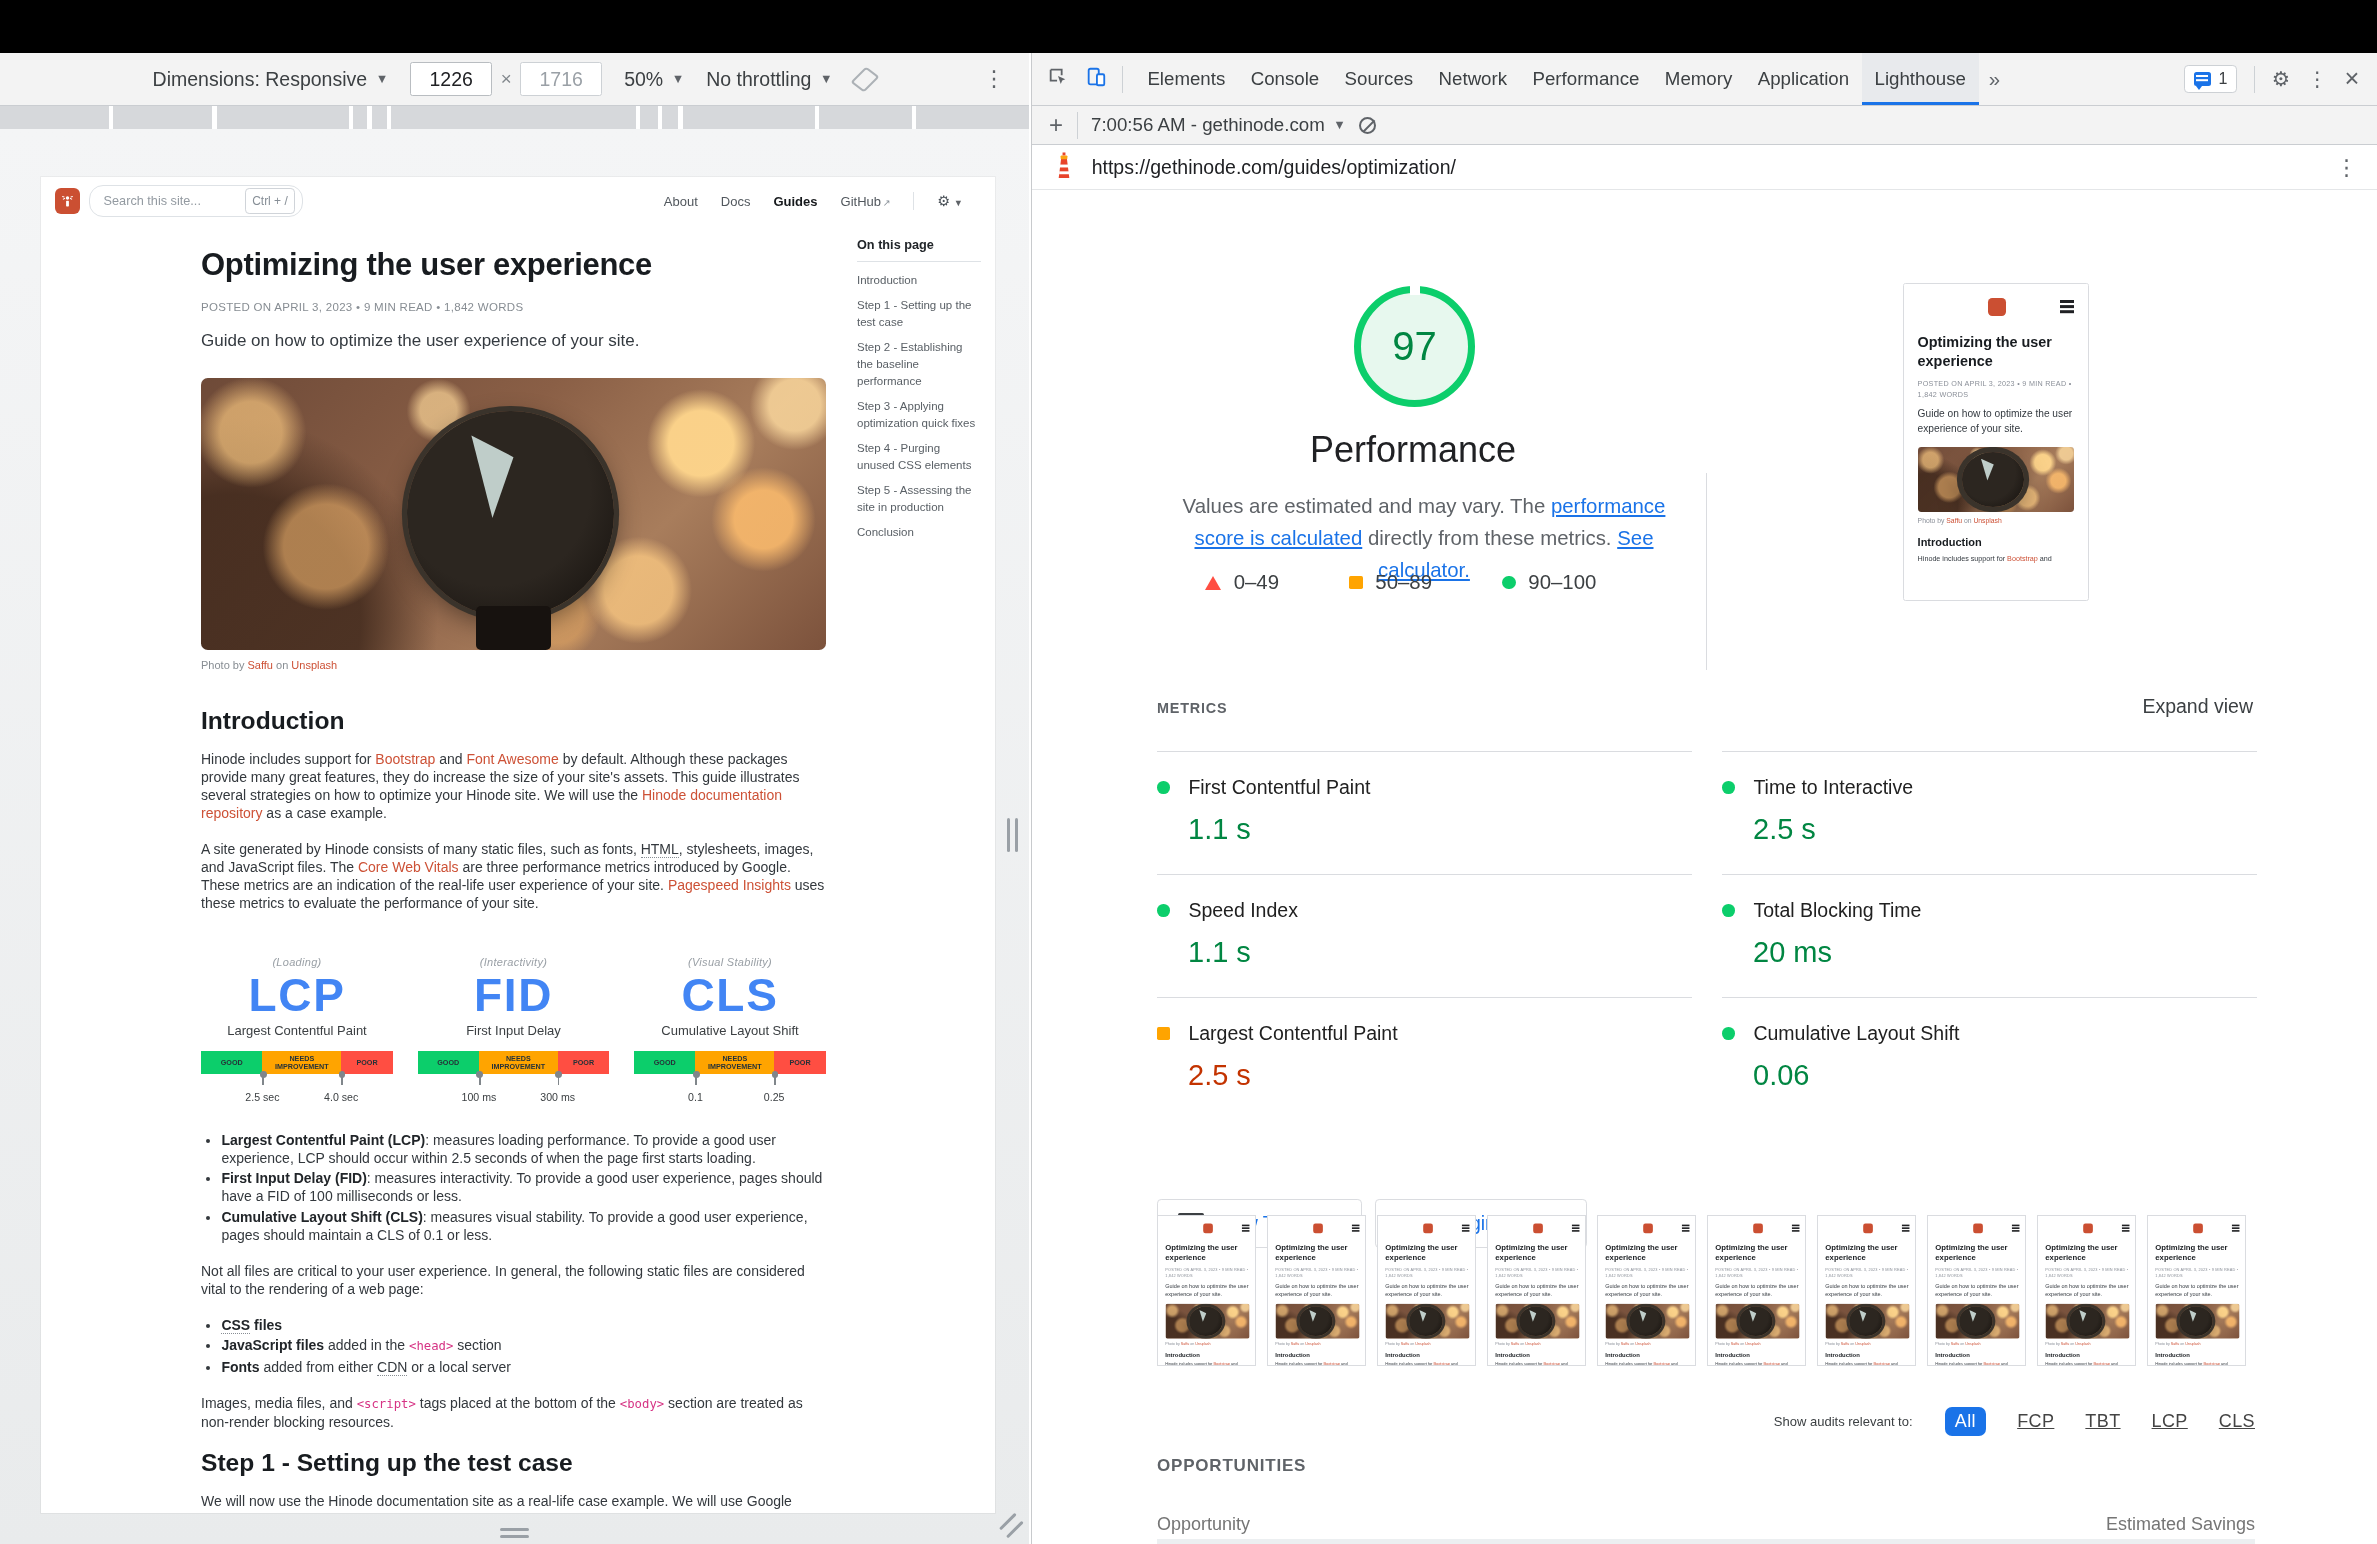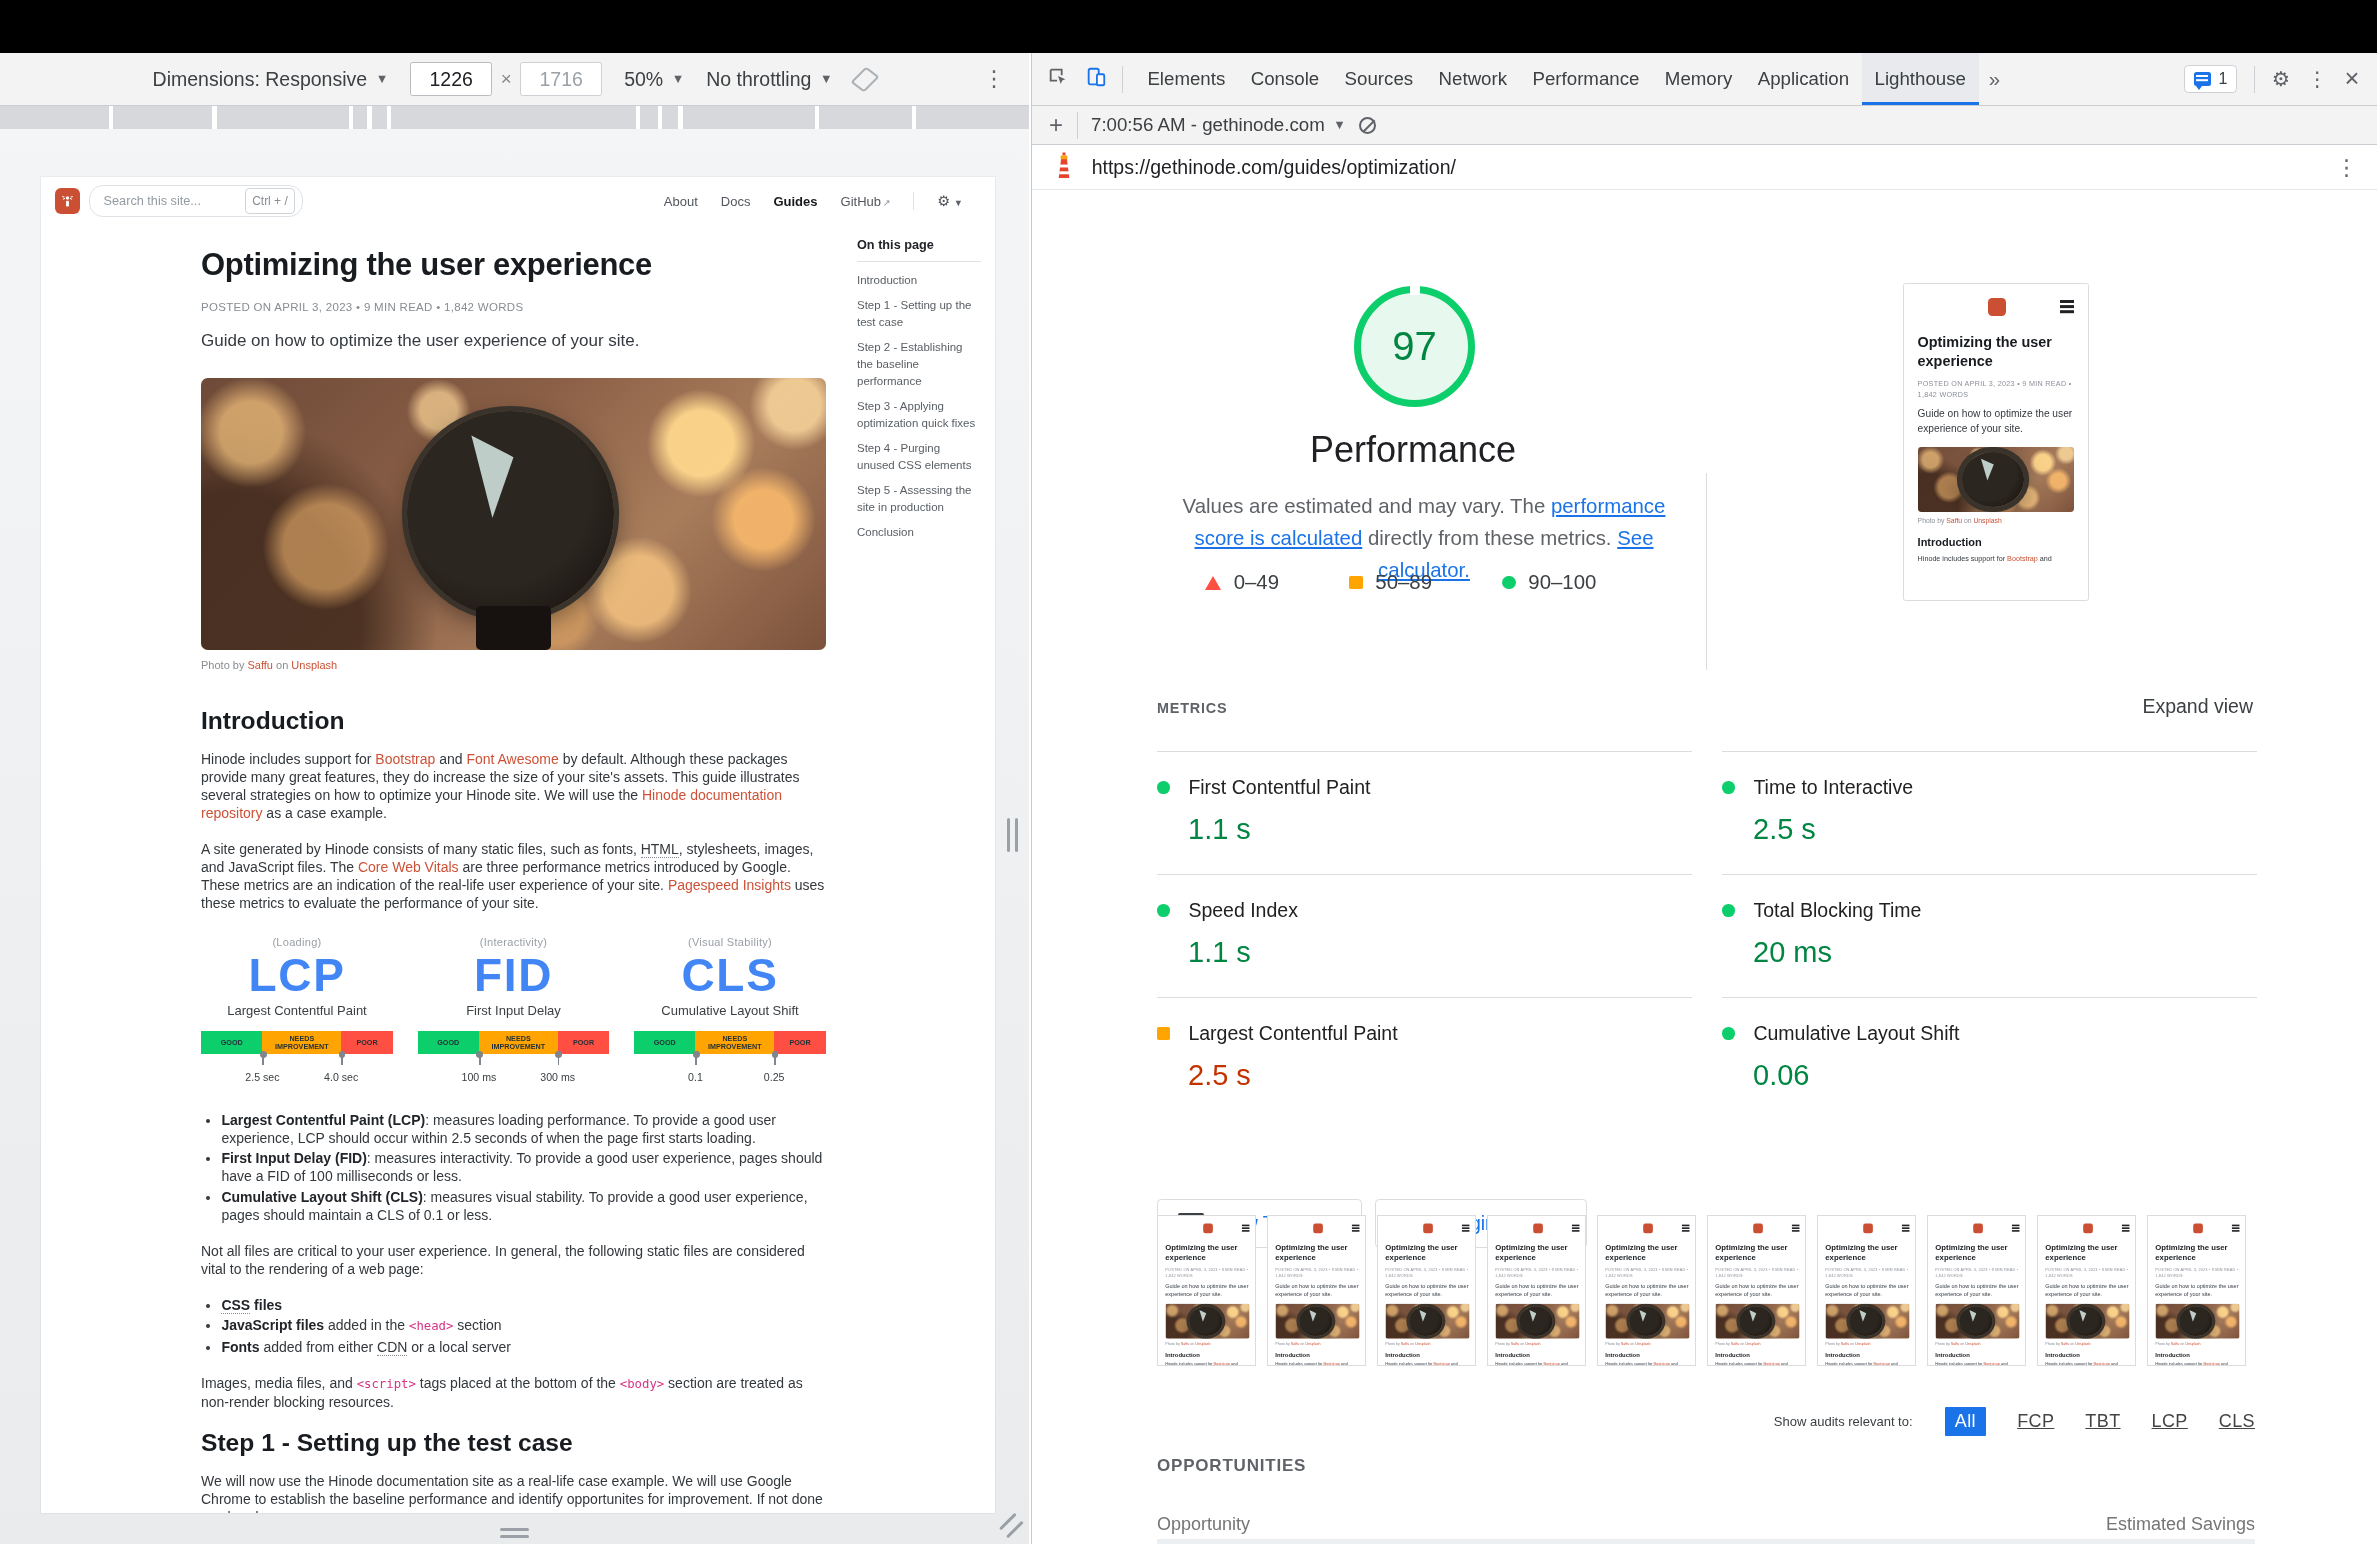--- a/index.html
+++ b/index.html
@@ -85,21 +85,21 @@
   .strap{position:absolute;left:44%;top:84%;width:12%;height:16%;background:#17120f;border-radius:5.1px;}
   .photo-credit{font-size:11px;color:#878d93;margin-bottom:36px;}
   .article h2{font-size:24.6px;font-weight:bold;color:#181c20;margin:0 0 15.3px 0;}
   .article p{font-size:14px;line-height:18px;margin:0 0 18px 0;}
   a.site-link{color:#cd5136;text-decoration:none;cursor:pointer;}
   .abbr{border-bottom:1.3px dotted #878d93;cursor:help;}
   .code{font-family:"DejaVu Sans Mono",monospace;font-size:12.3px;color:#d63384;}
 
   .vitals{display:flex;justify-content:space-between;margin:24px 0 25.5px 0;}
   .vital-col{width:192px;text-align:center;position:relative;}
-  .vital-tag{font-size:11px;color:#9aa0a6;letter-spacing:0.3px;margin-bottom:3.4px;}
+  .vital-tag{font-size:11px;color:#9aa0a6;font-style:italic;letter-spacing:0.3px;margin-bottom:3.4px;margin-top:20px;}
   .vital-abbr{font-size:46px;font-weight:800;color:#4285f4;letter-spacing:1.7px;line-height:1.05;}
   .vital-name{font-size:13px;color:#3c4043;margin:3.4px 0 13.6px 0;}
   .vital-bar{position:relative;display:flex;height:23px;width:100%;}
   .seg{display:flex;align-items:center;justify-content:center;font-size:7.2px;font-weight:bold;color:#263238;line-height:1.1;padding:0 1.7px;}
   .seg-good{width:32%;background:#0cce6b;}
   .seg-mid{width:41%;background:#ffa400;}
   .seg-poor{width:27%;background:#ff4e42;}
   .marker{position:absolute;top:100%;width:1.7px;height:11px;background:#80868b;}
   .marker::before{content:"";position:absolute;top:-3.4px;left:-2.5px;width:6.8px;height:6.8px;border-radius:50%;background:#80868b;}
   .m1{left:32%;} .m2{left:73%;}
@@ -184,21 +184,21 @@
   .treemap-icon::before{content:"";position:absolute;left:3.4px;top:3.4px;width:10.2px;height:13.6px;background:#fff;}
   .treemap-icon::after{content:"";position:absolute;left:16px;top:3.4px;width:6px;height:6px;background:#fff;box-shadow:0 7.6px 0 #fff;}
 
   .filmstrip{position:absolute;left:125px;top:1024px;display:flex;gap:11px;}
   .film-thumb{width:99px;height:151px;border:0.8px solid #dadce0;background:#fff;overflow:hidden;position:relative;}
 
   .audit-row{position:absolute;right:123px;top:1216px;display:flex;align-items:center;gap:32px;}
   .audit-label{font-size:13px;color:#3c4043;}
   .audit-opts{display:flex;align-items:center;gap:31px;}
   .audit-opt{font-size:18px;letter-spacing:0.4px;cursor:pointer;}
-  .audit-opt.opt-true{background:#1a73e8;color:#fff;border-radius:1px;padding:4.2px 10.2px;text-decoration:none;}
+  .audit-opt.opt-true{background:#1a73e8;color:#fff;border-radius:7px;padding:4.2px 10.2px;text-decoration:none;}
   .audit-opt.opt-false{color:#444;text-decoration:underline;}
 
   .opps-header{position:absolute;left:125px;top:1265px;font-size:17px;font-weight:bold;letter-spacing:0.8px;color:#5f6368;}
   .opps-table-head{position:absolute;left:125px;right:123px;top:1323px;display:flex;justify-content:space-between;
     font-size:18px;color:#757575;}
   .opps-band{position:absolute;left:125px;right:123px;top:1348px;height:6.8px;background:#eceff1;}
 
   
   .mini-page{width:184px;background:#fff;padding:13.6px 13.6px 0 13.6px;position:relative;}
   .mini-small{transform:scale(.538);transform-origin:0 0;}

